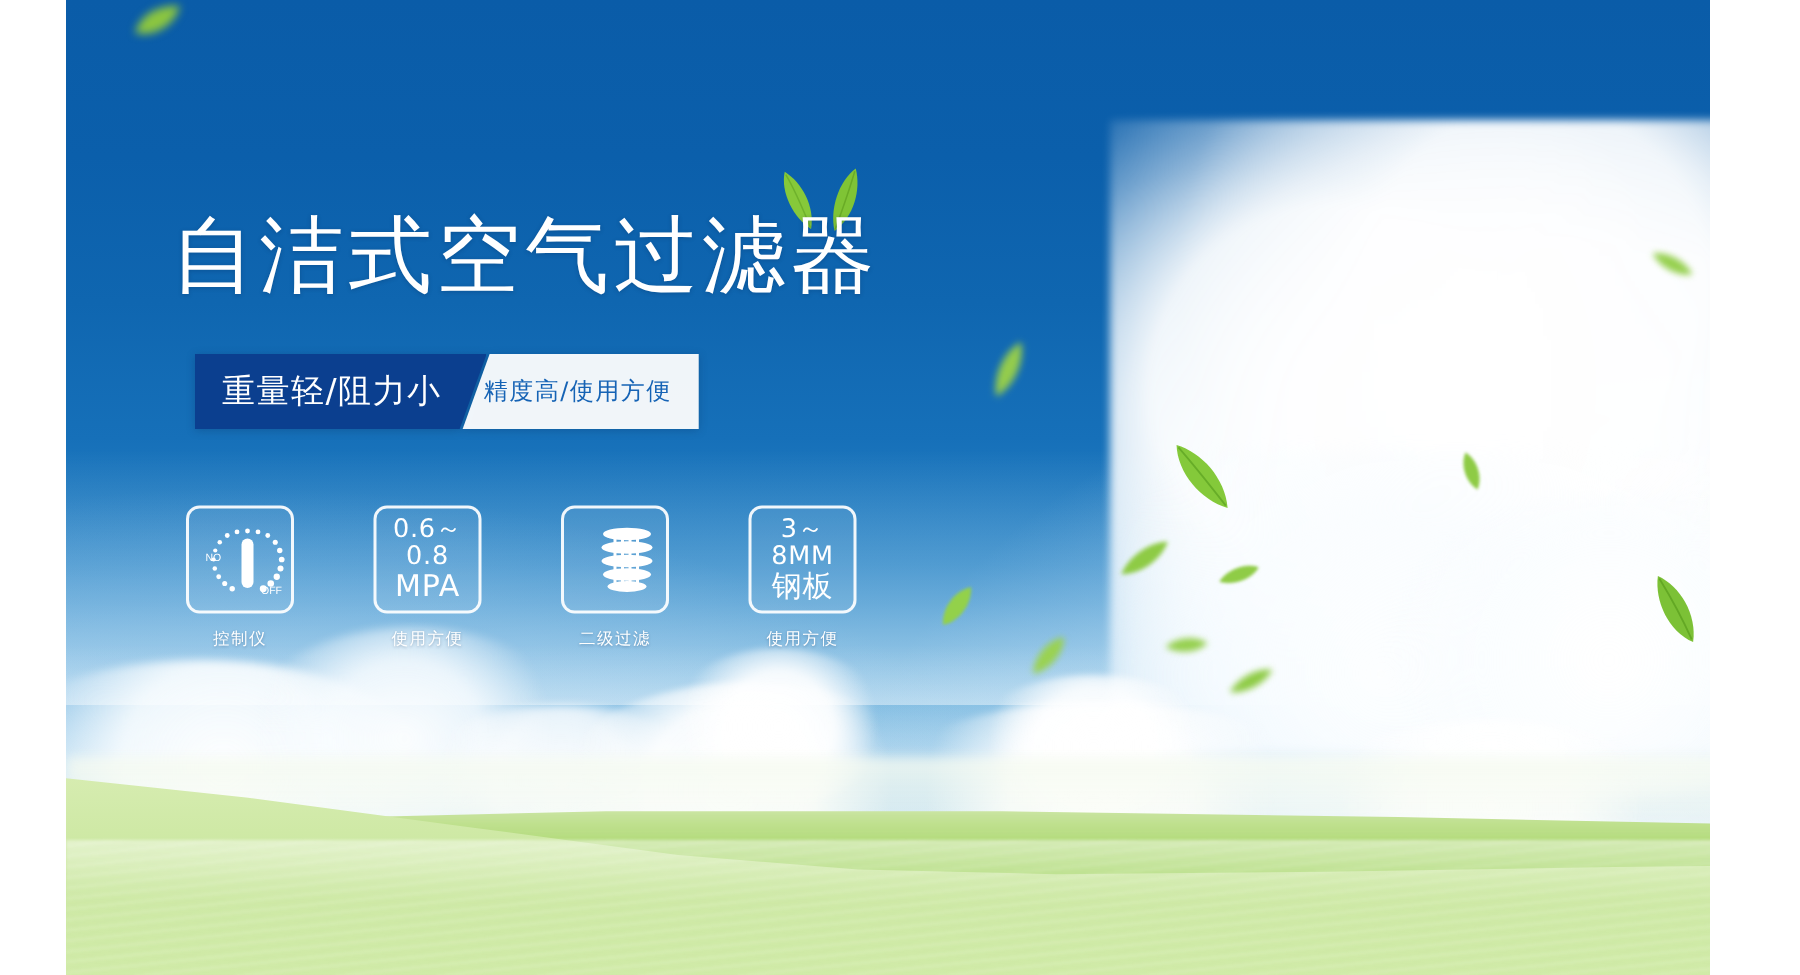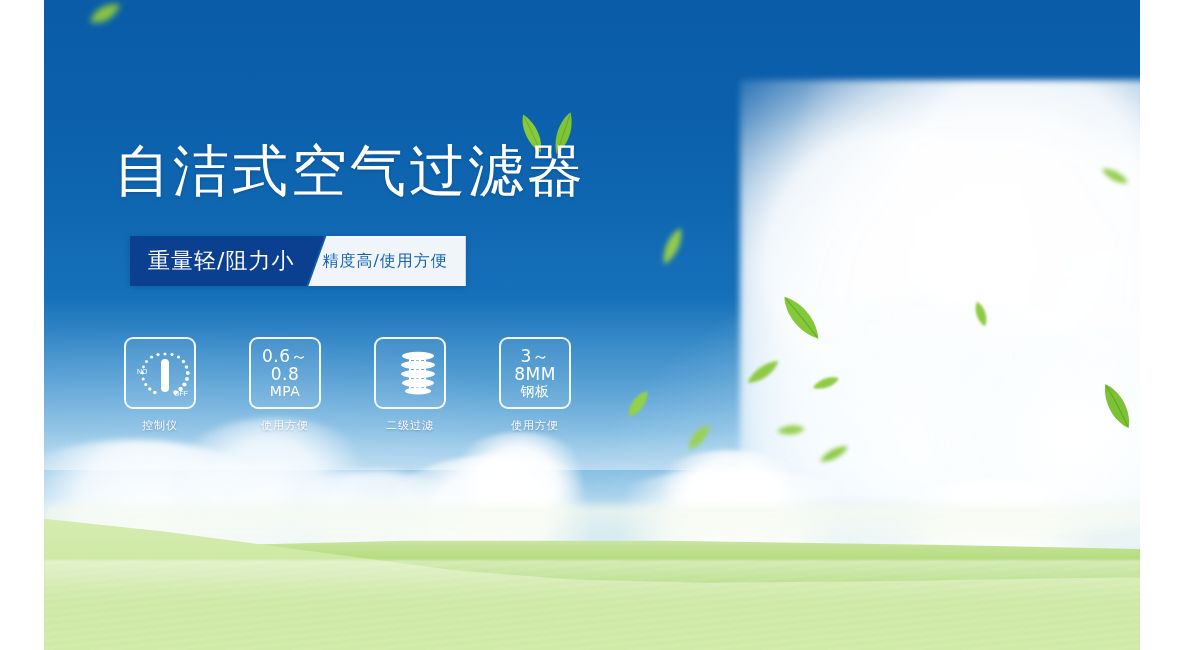--- a/index.html
+++ b/index.html
@@ -156,21 +156,21 @@
     background:rgba(255,255,255,.07);
     display:flex;align-items:center;justify-content:flex-end;
     color:#fff;
   }
   .fbox svg{display:block;}
   .ftext{
     color:#fff;text-align:center;line-height:1.05;
     font-size:17px;letter-spacing:.5px;
     font-family:"DejaVu Sans","Liberation Sans",sans-serif;
   }
-  .ftext .l2{font-size:14px;}
+  .ftext .l2{font-size:20px;}
   .flabel{
     margin-top:9px;color:#fff;font-size:11px;letter-spacing:1px;
     white-space:nowrap;text-shadow:0 1px 2px rgba(0,30,70,.3);
     font-family:Liberation Serif, serif;
   }
 </style>
 </head>
 <body>
 
 <div id="banner">

